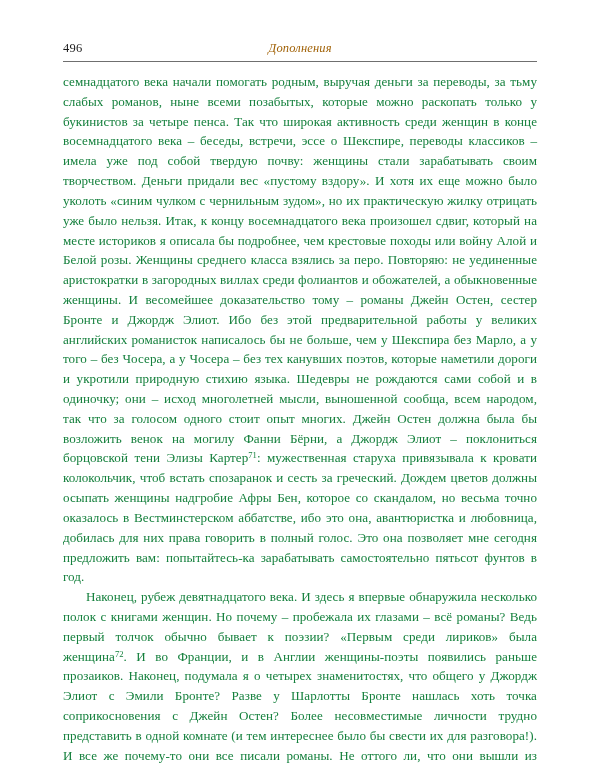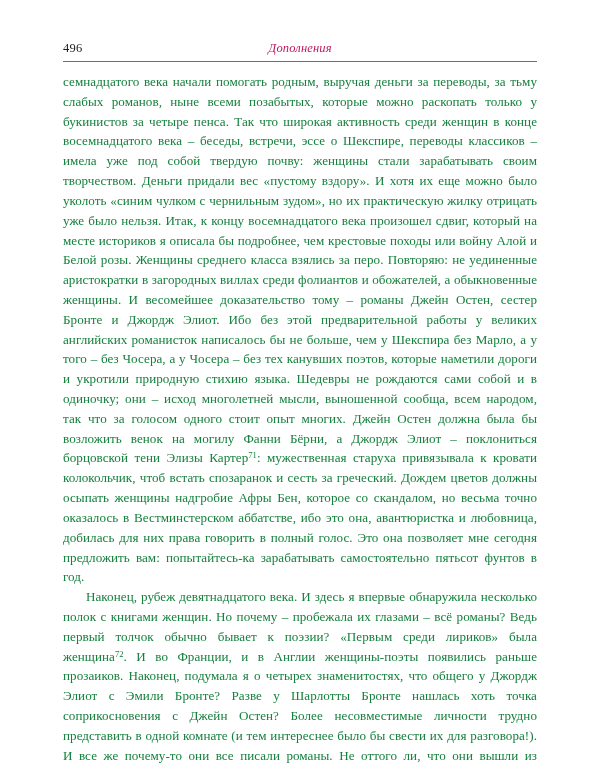--- a/index.html
+++ b/index.html
@@ -46,21 +46,21 @@
   }
   .head-title {
     position: absolute;
     left: 0;
     right: 0;
     top: 0;
     text-align: center;
     font-style: italic;
     font-size: 12.5px;
     line-height: 15px;
-    color: #be185d;
+    color: #a16207;
     letter-spacing: 0.15px;
   }
   .head-rule {
     position: absolute;
     left: 63px;
     top: 61px;
     width: 474px;
     height: 1.1px;
     background: #6f6f6f;
   }

